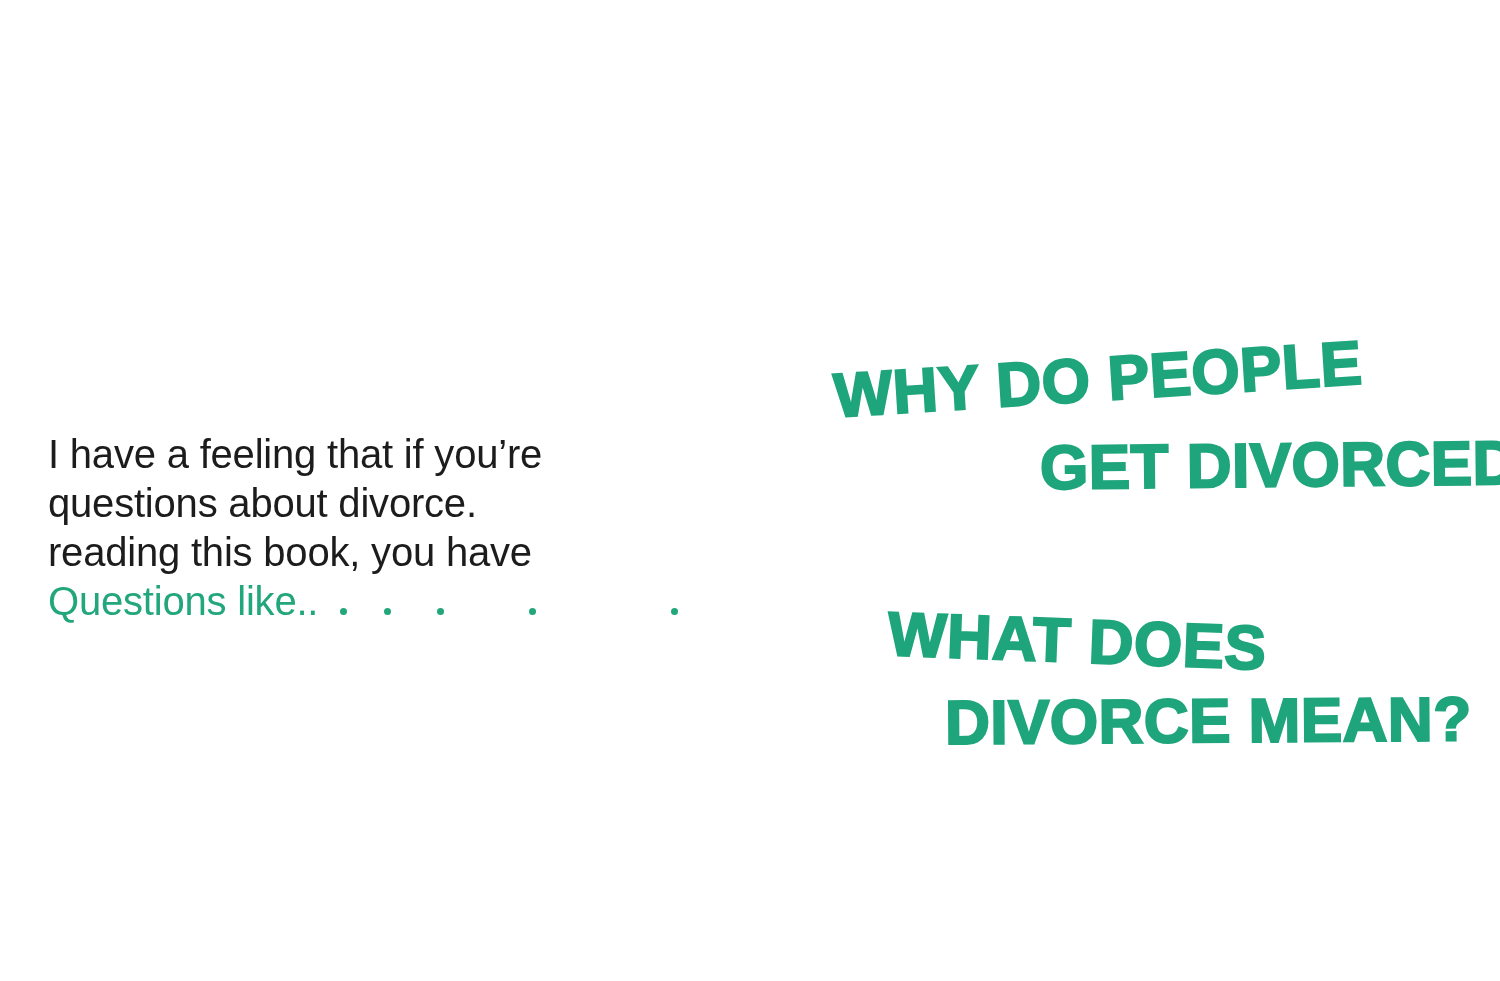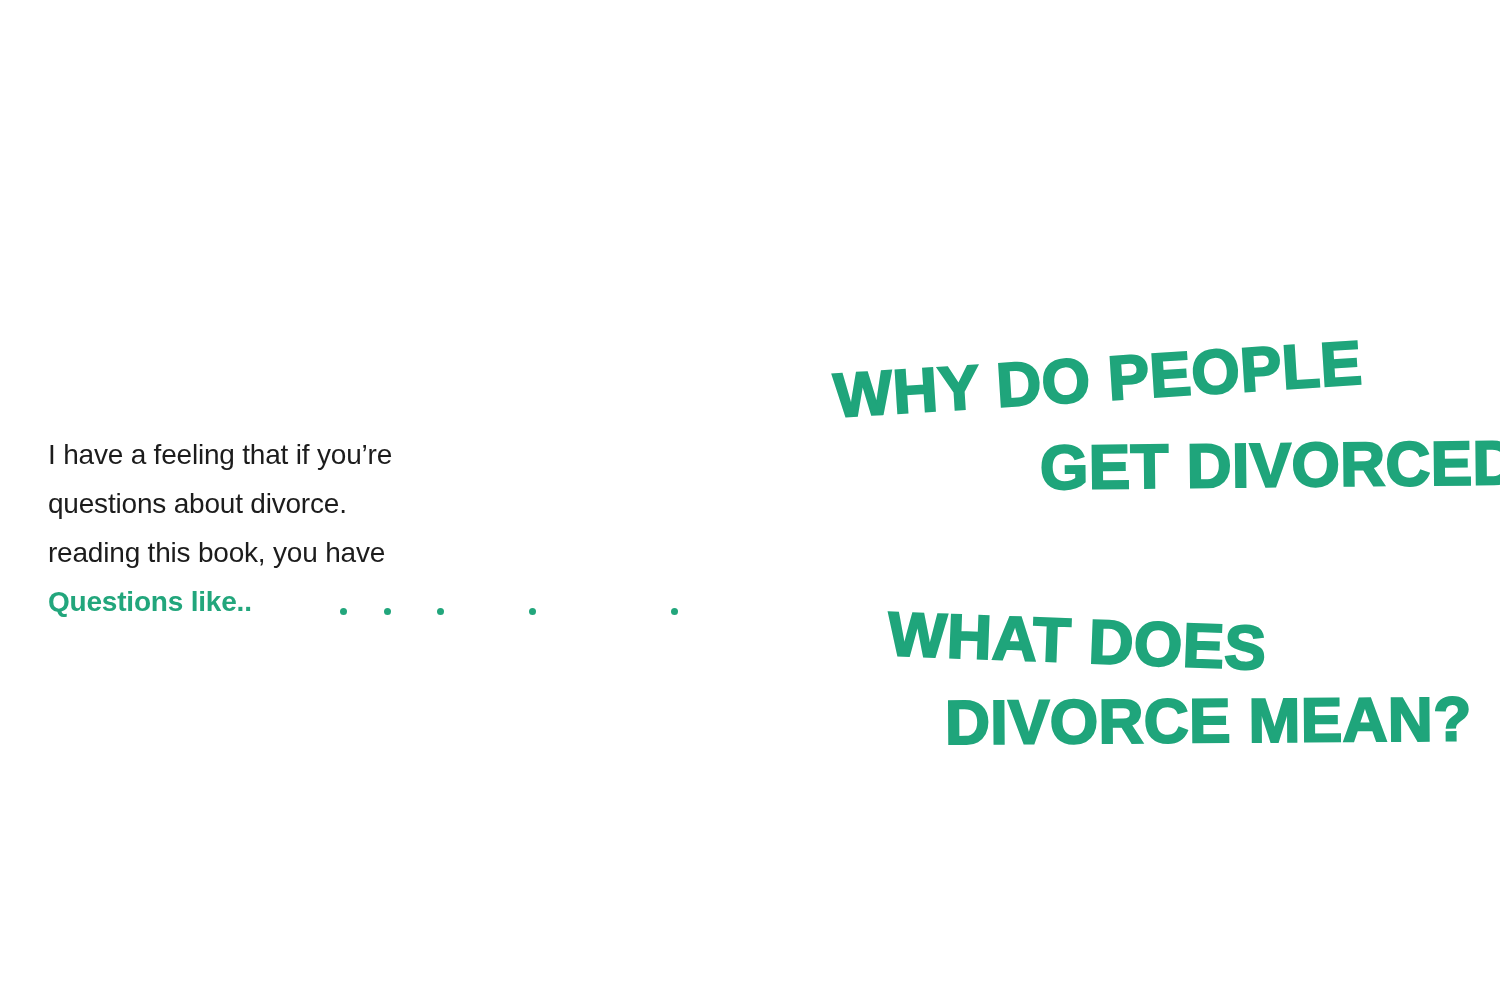--- a/index.html
+++ b/index.html
@@ -21,30 +21,29 @@
 
   
   .body-copy {
     position: absolute;
     left: 48px;
     top: 430px;
     width: 640px;
   }
   .body-line {
     font-family: "Liberation Sans", sans-serif;
-    font-size: 28px;
+    font-size: 40px;
     line-height: 49px;
     font-weight: 400;
     letter-spacing: -0.2px;
     color: #1c1c1c;
     white-space: nowrap;
   }
   .body-line.accent {
     color: #22a67c;
-    font-weight: bold;
   }
 
   
   .dot-trail {
     position: absolute;
     left: 0;
     top: 0;
     width: 700px;
     height: 49px;
     pointer-events: none;

